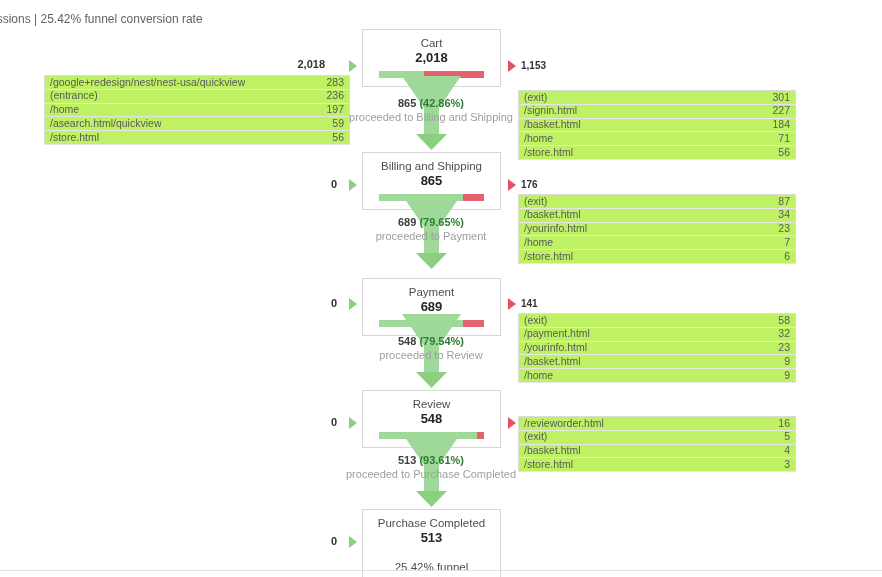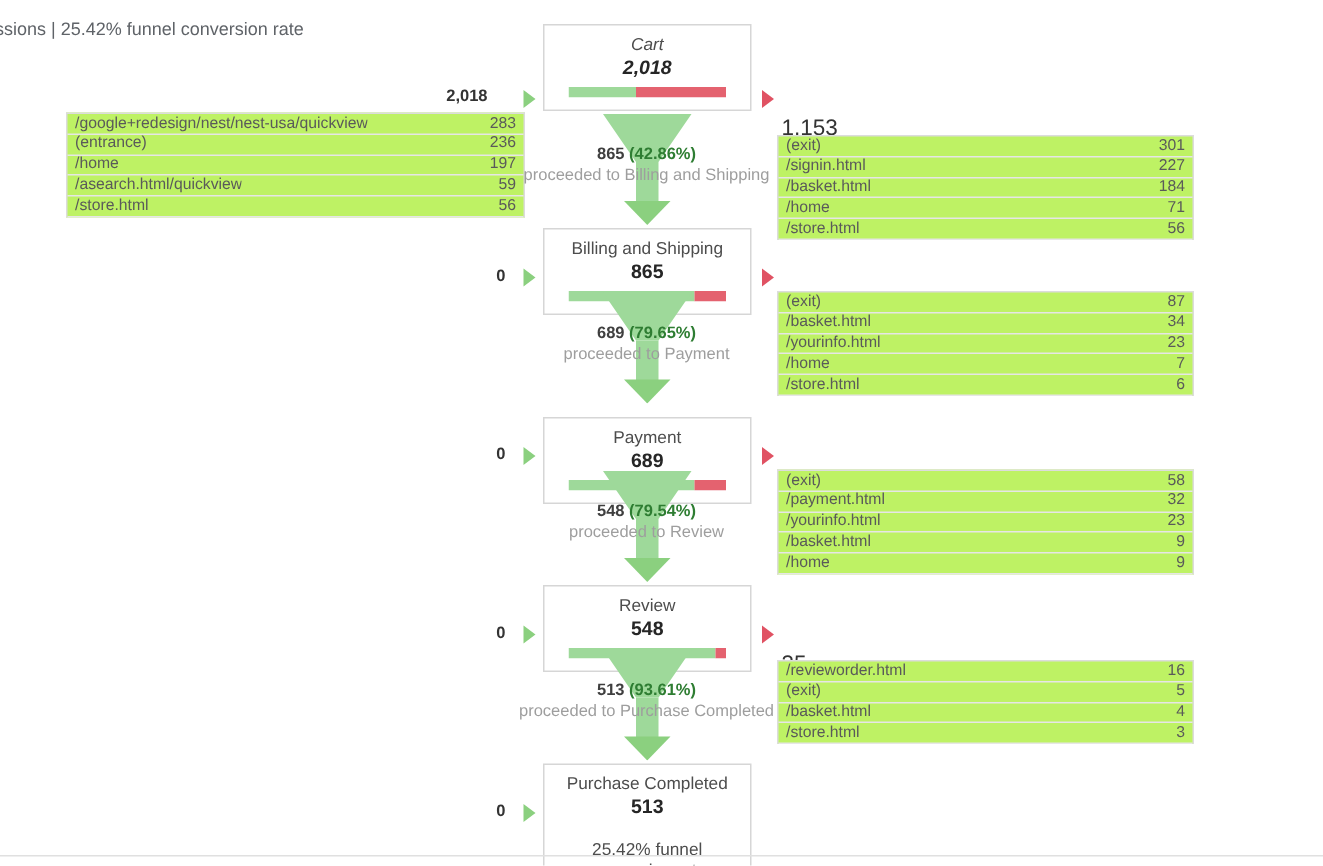--- a/index.html
+++ b/index.html
@@ -110,25 +110,24 @@
   }
   .tri-red {
     position: absolute;
     width: 0; height: 0;
     border-top: 6px solid transparent;
     border-bottom: 6px solid transparent;
     border-left: 8px solid #e05263;
   }
   .exit-total {
     position: absolute;
-    font-size: 15px;
-    font-weight: normal;
+    font-size: 10px;
+    font-weight: bold;
     color: #333333;
     white-space: nowrap;
-    margin-top: 17px;
   }
 
   
   .data-table {
     position: absolute;
     border: 1px solid #dcdcdc;
     border-bottom: none;
     background: #bef264;
     font-size: 10.5px;
     color: #5a5a5a;
@@ -148,21 +147,21 @@
   .tbl-left  { left: 44px; width: 306px; }
   .tbl-right { left: 518px; width: 278px; }
 </style>
 </head>
 <body>
 
 <div id="root">
 
   <div class="header-text">essions | 25.42% funnel conversion rate</div>
 
-  <div class="step-box" style="top:16px;font-style:italic;">
+  <div class="step-box" style="top:29px;">
     <div class="step-title">Cart</div>
     <div class="step-value">2,018</div>
     <div class="bar-wrap">
       <div class="bar-green" style="width:42.86%"></div>
       <div class="bar-red" style="width:57.14%"></div>
     </div>
   </div>
 
   <div class="entry-total" style="left:250px; top:58px; width:75px;">2,018</div>
   <div class="tri-green" style="left:349px; top:60px;"></div>
@@ -345,21 +344,21 @@
       <div class="bar-red" style="width:6.39%"></div>
     </div>
   </div>
 
   <div class="entry-total" style="left:285px; top:416px; width:52px;">0</div>
   <div class="tri-green" style="left:349px; top:417px;"></div>
 
   <div class="tri-red" style="left:508px; top:417px;"></div>
   <div class="exit-total" style="left:521px; top:417px;">35</div>
 
-  <div class="data-table tbl-right" style="top:440px;">
+  <div class="data-table tbl-right" style="top:416px;">
     <div class="data-row">
       <span class="lbl">/revieworder.html</span>
       <span class="val">16</span>
     </div>
     <div class="data-row">
       <span class="lbl">(exit)</span>
       <span class="val">5</span>
     </div>
     <div class="data-row">
       <span class="lbl">/basket.html</span>

